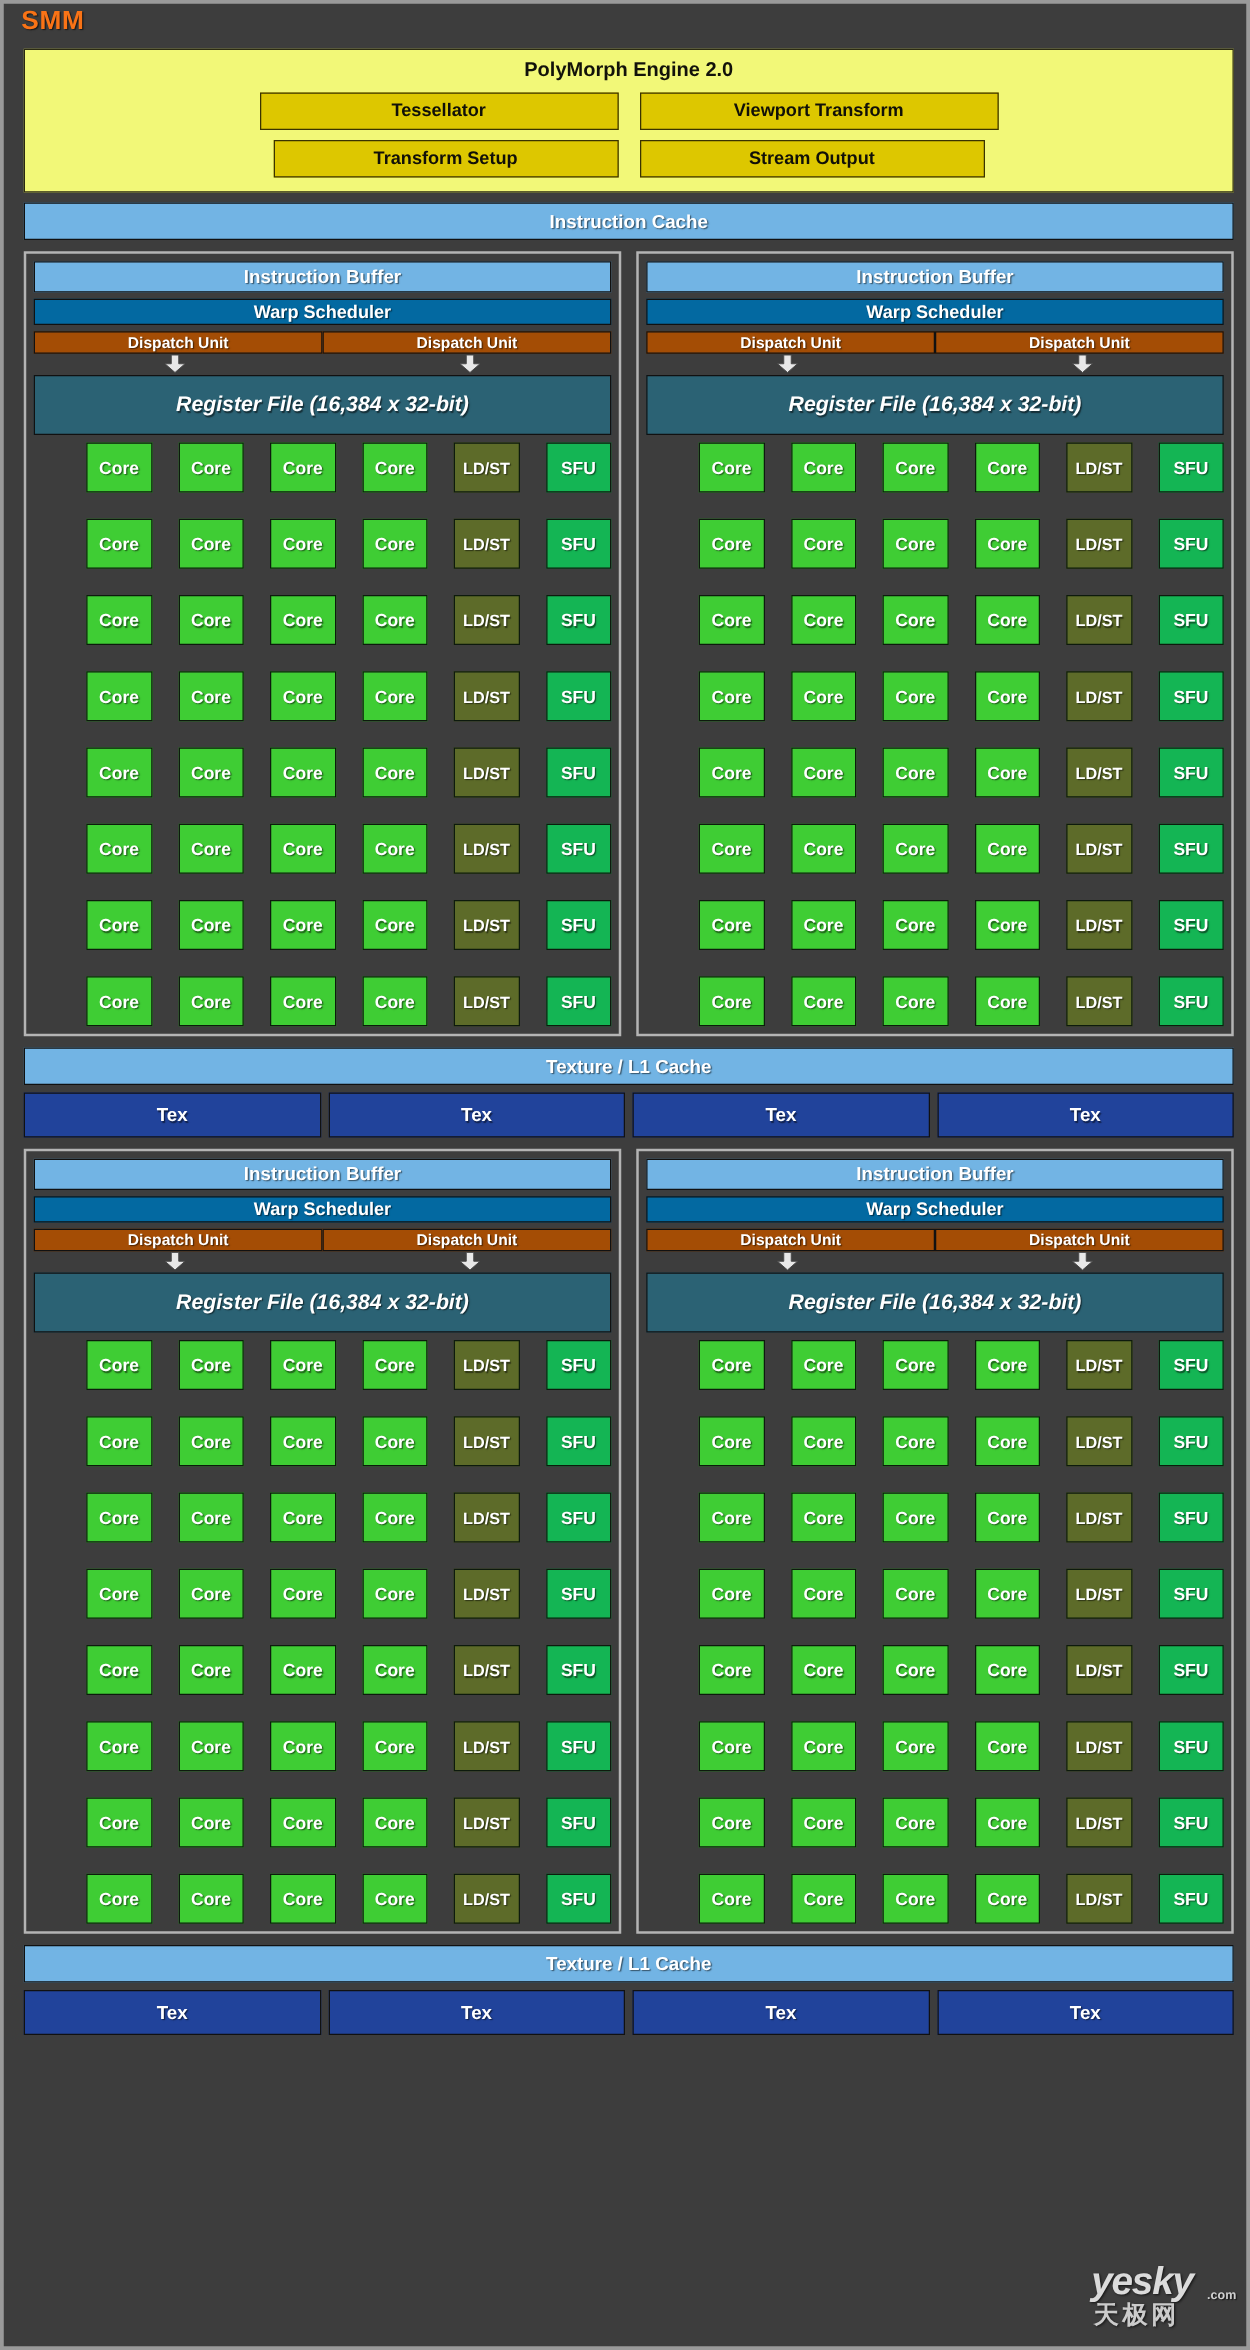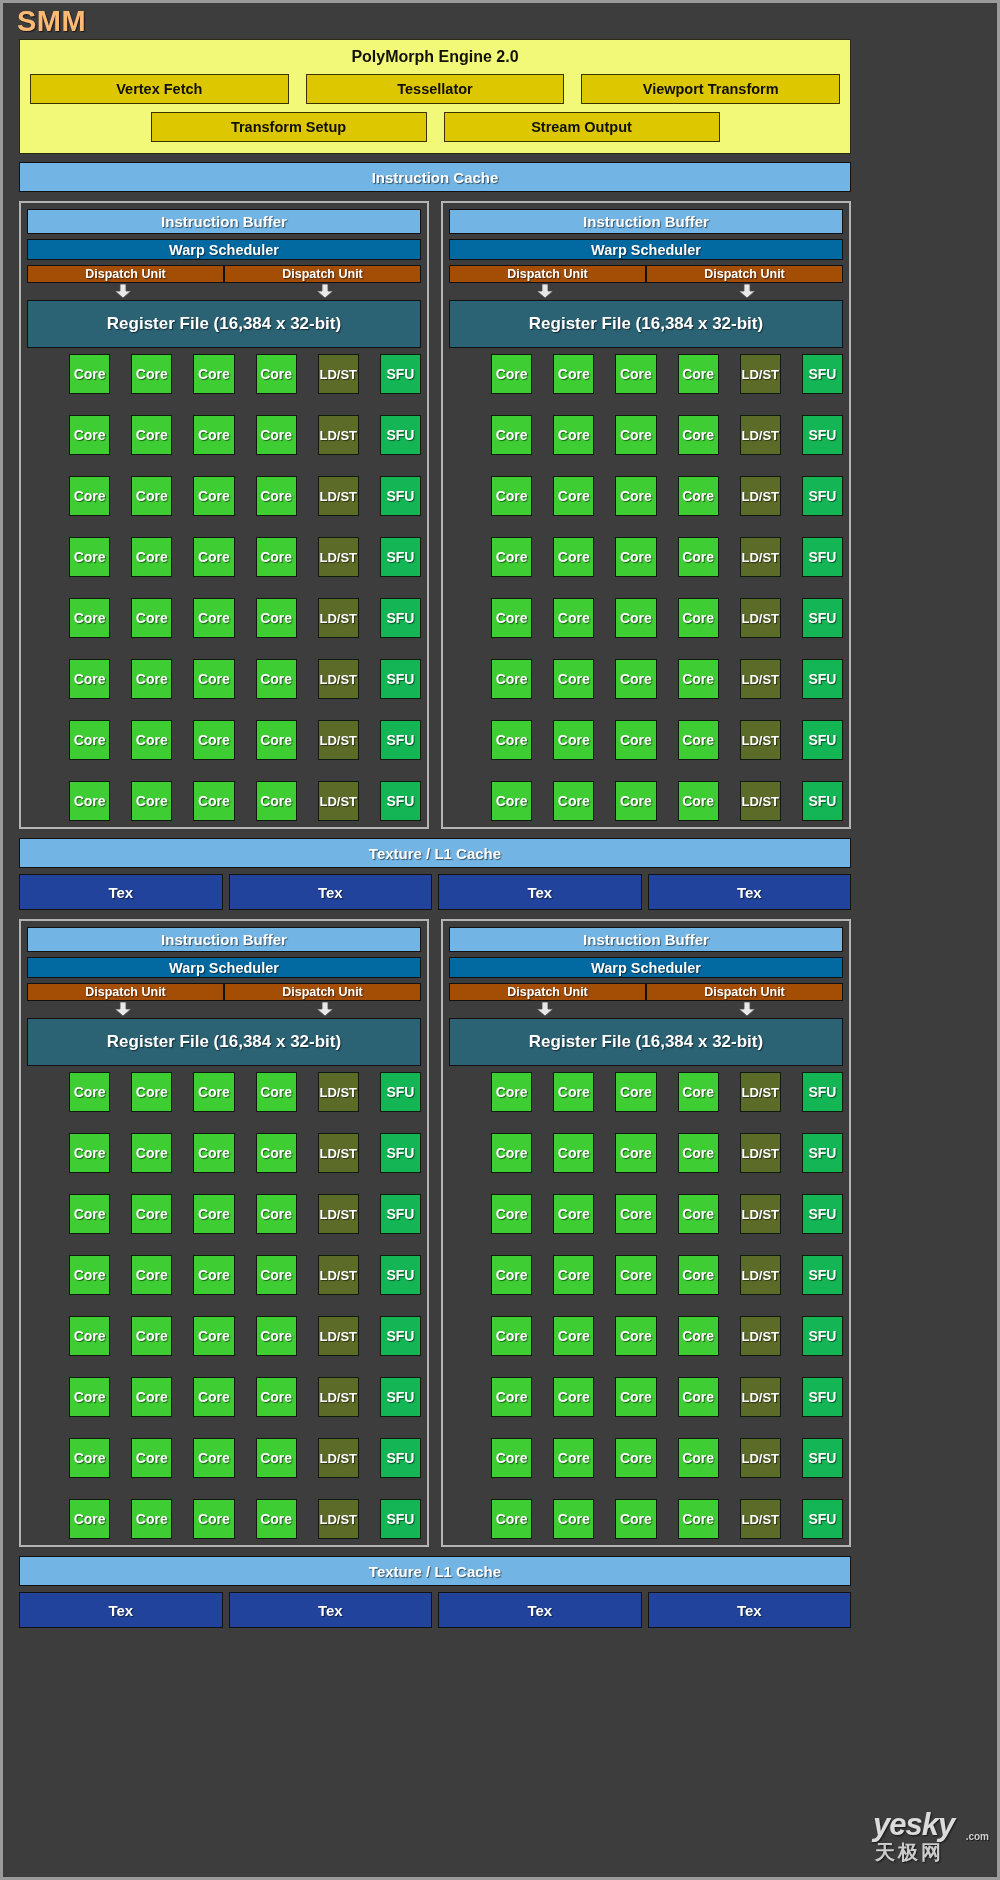--- a/index.html
+++ b/index.html
@@ -20,32 +20,32 @@
     background: #3d3d3d;
     border: 3px solid #9a9a9a;
     overflow: hidden;
   }
 
   
   .smm-title {
     position: absolute;
     left: 14px;
     top: 2px;
-    font-size: 29px;
-    font-weight: bold;
-    color: #fdba74;
+    font-size: 21px;
+    font-weight: bold;
+    color: #f97316;
     letter-spacing: 0.5px;
     text-shadow: 1px 1px 1px rgba(0,0,0,0.6);
   }
 
   .smm-body {
     position: absolute;
     left: 16px;
     top: 36px;
-    width: 832px;
+    width: 968px;
   }
 
   
   .bx {
     box-sizing: border-box;
     display: flex;
     align-items: center;
     justify-content: center;
     color: #ffffff;
     font-weight: bold;
@@ -149,20 +149,21 @@
     align-items: center;
     justify-content: center;
   }
   .arrow-svg { display: block; }
 
   .regfile {
     background: #2b6274;
     height: 48px;
     font-size: 17px;
     margin-bottom: 6px;
+    font-style: italic;
   }
 
   
   .core-grid {
     display: grid;
     grid-template-columns: repeat(6, 1fr);
     gap: 21px;
     padding-left: 42px;
   }
   .cell {
@@ -248,21 +249,20 @@
 
 <div class="smm-root">
 
   <div class="smm-title">SMM</div>
 
   <div class="smm-body">
 
     <div class="polymorph">
       <div class="polymorph-title">PolyMorph Engine 2.0</div>
       <div class="pm-row">
-        <div class="pm-box pm-w-top">Vertex Fetch</div>
         <div class="pm-box pm-w-top">Tessellator</div>
         <div class="pm-box pm-w-top">Viewport Transform</div>
       </div>
       <div class="pm-row">
         <div class="pm-box pm-w-bot">Transform Setup</div>
         <div class="pm-box pm-w-bot">Stream Output</div>
       </div>
     </div>
 
     <div class="bx instr-cache">Instruction Cache</div>

